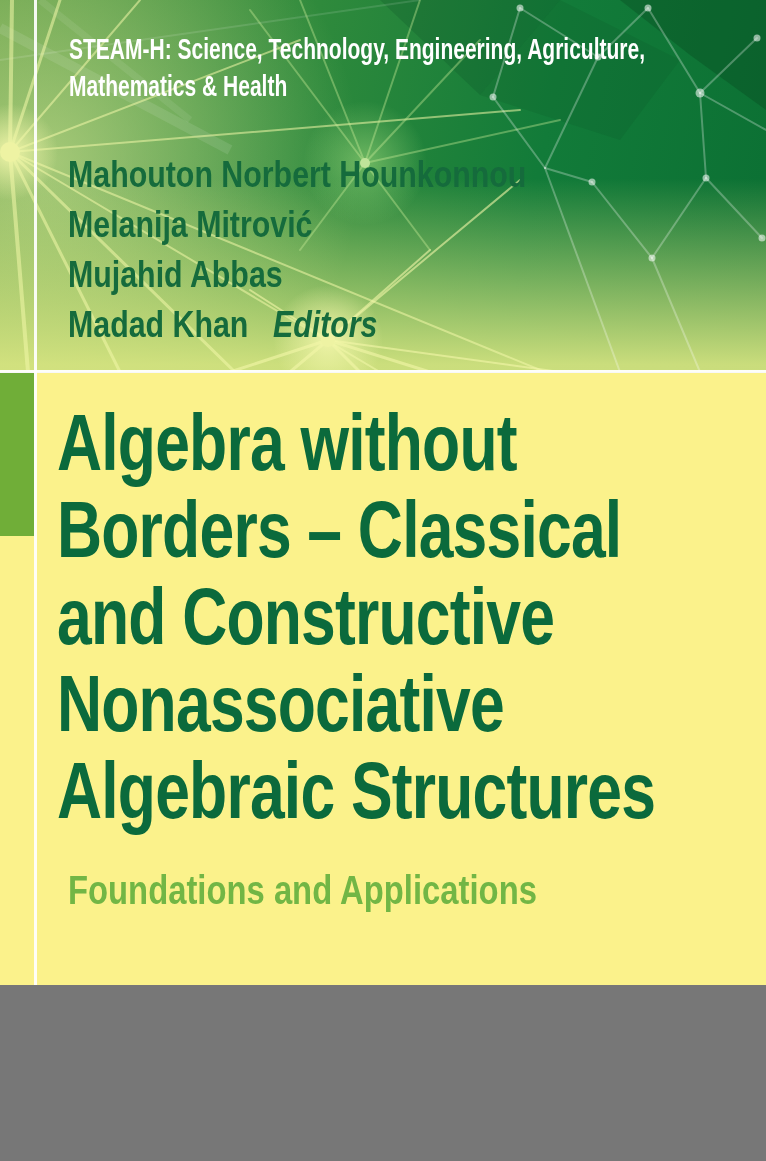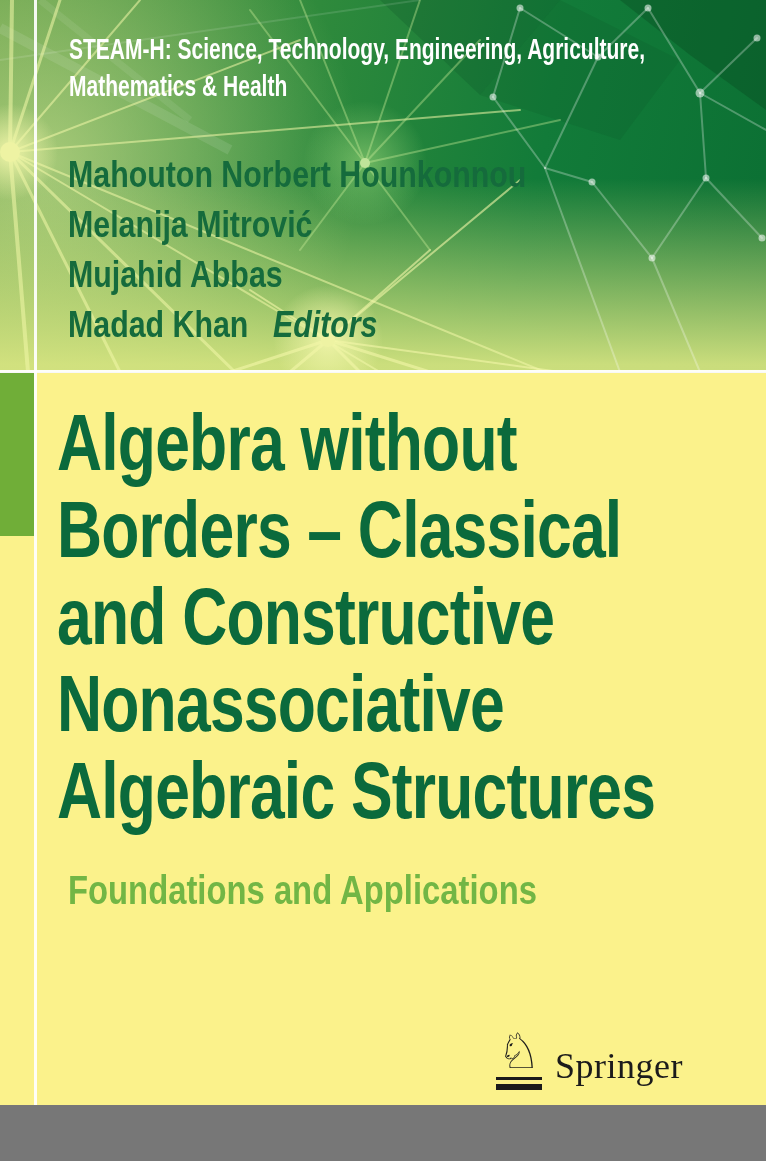--- a/index.html
+++ b/index.html
@@ -1,17 +1,17 @@
 <!DOCTYPE html>
 <html><head>
 <meta charset="utf-8">
 <style>
   html,body{margin:0;padding:0;background:#777;}
   .cover{
-    position:relative;width:766px;height:1105px;overflow:hidden;
+    position:relative;width:766px;height:985px;overflow:hidden;
     font-family:"Liberation Sans",sans-serif;
   }
   
   .header{
     position:absolute;left:0;top:0;width:766px;height:372px;
     background:
       linear-gradient(to bottom, rgba(222,233,135,0) 48%, rgba(218,230,130,0.92) 98%),
       radial-gradient(circle at 6% 44%, rgba(242,246,168,0.55), rgba(242,246,168,0) 42%),
       linear-gradient(102deg, #55973f 0%, #2f8a3c 38%, #127b39 68%, #0b6f33 100%);
   }

